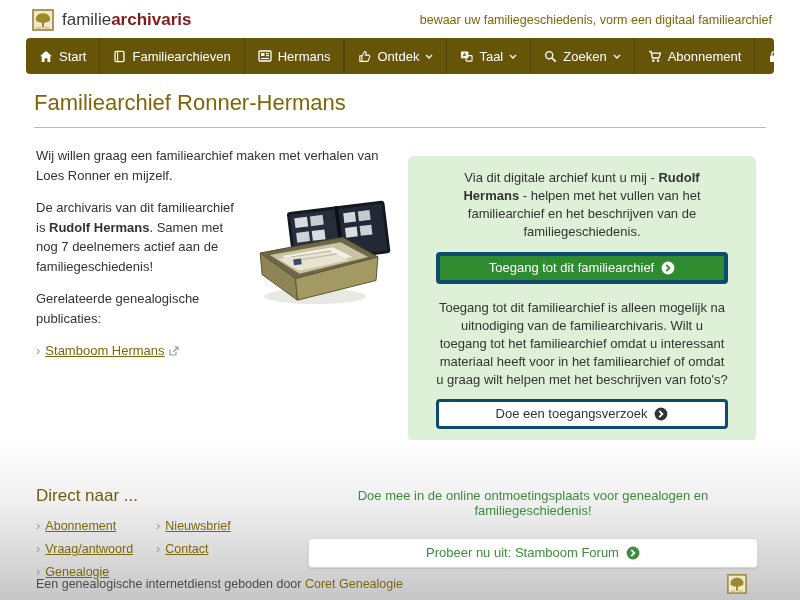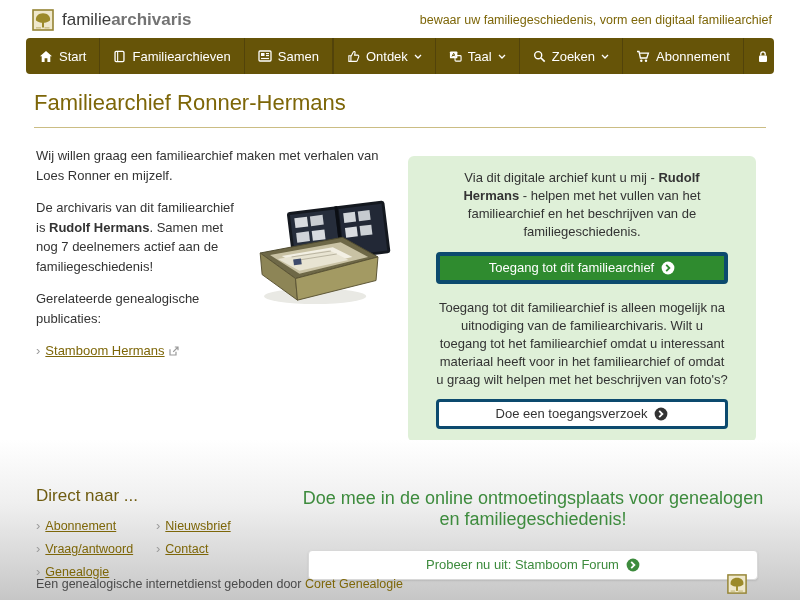--- a/index.html
+++ b/index.html
@@ -4,21 +4,21 @@
 <style>
   html,body{margin:0;padding:0;background:#fff;}
   .page{position:relative;width:800px;height:600px;background:#fff;overflow:hidden;
         font-family:"Liberation Sans",sans-serif;color:#333;}
 
   
   .site-header{display:flex;align-items:center;justify-content:space-between;
                padding:9px 28px 7px 32px;}
   .brand{display:flex;align-items:center;gap:8px;cursor:pointer;}
   .brand-text{font-size:17px;color:#3b3b3b;}
-  .brand-text .bold{color:#737373;font-weight:700;}
+  .brand-text .bold{color:#7f1d1d;font-weight:700;}
   .tagline{font-size:12.5px;color:#7d6608;}
 
   
   .main-nav{margin:0 26px;background:#665408;border-radius:4px;height:36px;
             display:flex;justify-content:space-between;font-size:13px;color:#fff;}
   .nav-group{display:flex;}
   .nav-item{display:flex;align-items:center;gap:6px;padding:0 13px;cursor:pointer;white-space:nowrap;}
   .nav-group.left .nav-item{border-right:1px solid #52430a;}
   .nav-group.right .nav-item{border-left:1px solid #52430a;}
   .nav-item svg{display:block;flex:0 0 auto;}
@@ -52,21 +52,21 @@
   .site-footer{position:absolute;left:0;right:0;bottom:0;height:160px;
                background:linear-gradient(180deg,#ffffff 0%,#efefef 40%,#d4d4d4 80%,#c6c6c6 100%);}
   .footer-inner{display:flex;padding:46px 32px 0 36px;}
   .footer-left{width:262px;flex:0 0 auto;}
   .direct-heading{font-size:17px;font-weight:400;color:#6f5c10;margin:0 0 12px;}
   .footer-links{display:flex;font-size:12.5px;}
   .footer-links ul{list-style:none;margin:0;padding:0;}
   .footer-links ul.col1{width:120px;}
   .footer-links li{margin-bottom:8px;cursor:pointer;white-space:nowrap;}
   .footer-right{flex:1;text-align:center;}
-  .forum-callout{color:#3d8b3d;font-size:18px;margin:2px 0 20px;}
+  .forum-callout{color:#3d8b3d;font-size:13px;margin:2px 0 20px;}
   .btn-forum{background:#fff;border:1px solid #d8d8d8;color:#3d8b3d;width:450px;margin:0 auto;
              box-shadow:0 1px 2px rgba(0,0,0,.10);padding:6px 8px;}
   .credit{position:absolute;left:36px;bottom:9px;font-size:12.5px;color:#4a4a4a;}
   .footer-logo{position:absolute;right:53px;bottom:6px;cursor:pointer;}
 </style>
 </head>
 <body>
 
 <div class="page">
 
@@ -100,21 +100,21 @@
         <span>Familiearchieven</span>
       </div>
       <div class="nav-item">
         <svg width="14" height="12" viewBox="0 0 14 12">
           <rect x="1" y="1" width="12" height="10" rx="1" fill="none" stroke="#fff" stroke-width="1.3"></rect>
           <rect x="3" y="3" width="3.5" height="3" fill="#fff"></rect>
           <line x1="8" y1="3.6" x2="11" y2="3.6" stroke="#fff" stroke-width="1.2"></line>
           <line x1="8" y1="5.6" x2="11" y2="5.6" stroke="#fff" stroke-width="1.2"></line>
           <line x1="3" y1="8.5" x2="11" y2="8.5" stroke="#fff" stroke-width="1.2"></line>
         </svg>
-        <span>Samen</span>
+        <span>Hermans</span>
       </div>
     </div>
     <div class="nav-group right">
       <div class="nav-item">
         <svg width="13" height="13" viewBox="0 0 14 14">
           <path d="M2 6.2 H4.2 V12.3 H2 Z M4.2 7 L6.8 2.2 c.7-1.1 2.2-.4 1.9 .9 L8.2 5.5 H11.4 c1 0 1.6 1 1.2 1.9 l-1.5 4 c-.2 .5-.7 .9-1.3 .9 H4.2" fill="none" stroke="#fff" stroke-width="1.2"></path>
         </svg>
         <span>Ontdek</span>
         <svg width="8" height="5" viewBox="0 0 8 5">
           <path d="M1 1 L4 4 L7 1" stroke="#fff" stroke-width="1.3" fill="none"></path>

